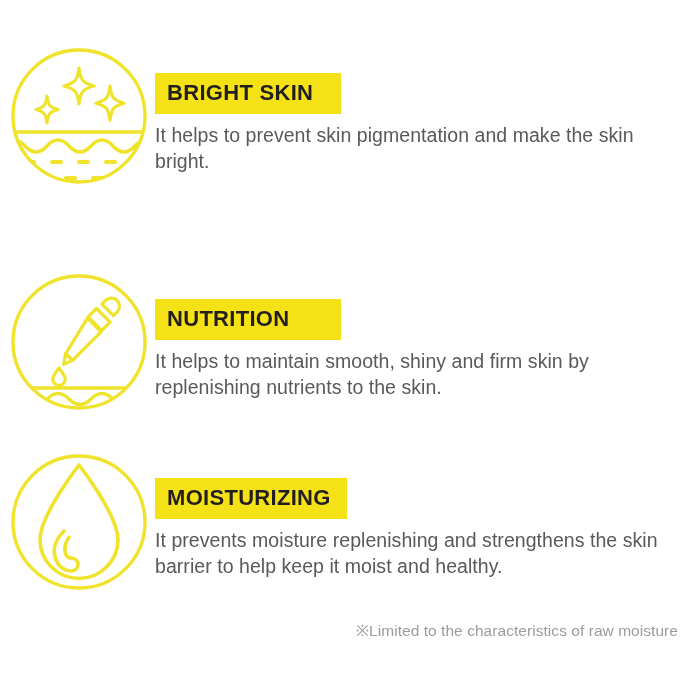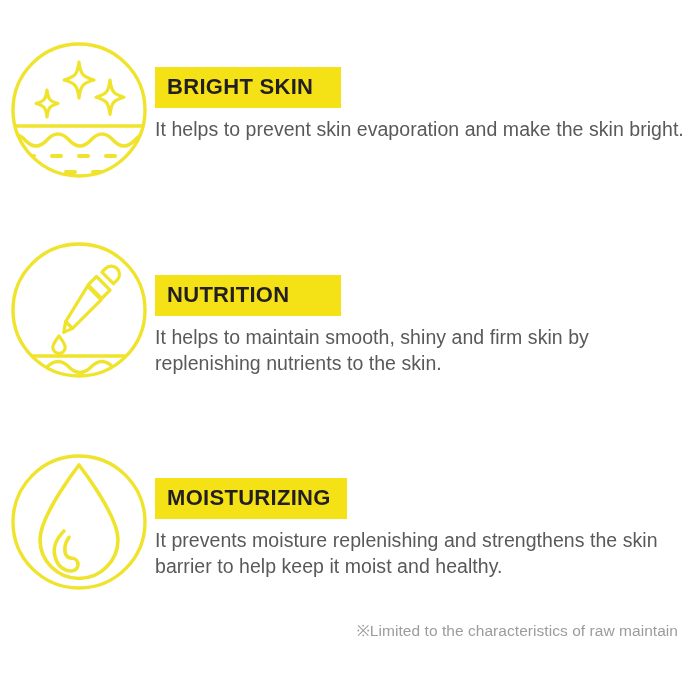--- a/index.html
+++ b/index.html
@@ -22,22 +22,22 @@
   }
 
   
   .feature {
     position: absolute;
     left: 0;
     width: 700px;
     display: flex;
     align-items: flex-start;
   }
-  .feature-1 { top: 36px; }
-  .feature-2 { top: 236px; align-items: center; }
+  .feature-1 { top: 42px; }
+  .feature-2 { top: 268px; }
   .feature-3 { top: 447px; justify-content: flex-end; }
 
   .icon-wrap {
     position: relative;
     width: 155px;
     flex: 0 0 155px;
     display: flex;
     justify-content: center;
     padding-left: 2px;
     box-sizing: border-box;
@@ -124,21 +124,21 @@
             <line x1="32" y1="136" x2="41" y2="136"></line>
             <line x1="59" y1="136" x2="68" y2="136"></line>
             <line x1="86" y1="136" x2="95" y2="136"></line>
             <line x1="112" y1="136" x2="121" y2="136"></line>
           </g>
         </g>
       </svg>
     </div>
     <div class="feature-body">
       <div class="title-chip">BRIGHT SKIN</div>
-      <p class="desc">It helps to prevent skin evaporation and make the skin bright.</p>
+      <p class="desc">It helps to prevent skin pigmentation and make the skin bright.</p>
     </div>
   </div>
 
   <div class="feature feature-2">
     <div class="icon-wrap">
       <svg width="144" height="148" viewBox="0 0 144 148">
         <defs>
           <clipPath id="clip2">
             <circle cx="72" cy="74" r="66"></circle>
           </clipPath>
@@ -185,15 +185,15 @@
 
         <path d="M57 84 c-9 9 -11.5 19 -8.5 27 c2.5 9 10 13.5 16 13 c4 -0.4 6.5 -3 6.5 -6.5 c0 -3.5 -2.5 -6 -6 -6.2 c-3.5 -0.2 -6.5 -2.5 -7 -6.5 c-0.6 -5 1 -10.5 4 -14.5" fill="none" stroke="#f0e32b" stroke-width="3.6" stroke-linecap="round" stroke-linejoin="round"></path>
       </svg>
     </div>
     <div class="feature-body">
       <div class="title-chip">MOISTURIZING</div>
       <p class="desc">It prevents moisture replenishing and strengthens the skin barrier to help keep it moist and healthy.</p>
     </div>
   </div>
 
-  <div class="footnote">※Limited to the characteristics of raw maintain</div>
+  <div class="footnote">※Limited to the characteristics of raw moisture</div>
 
 </div>
 
 </body></html>

